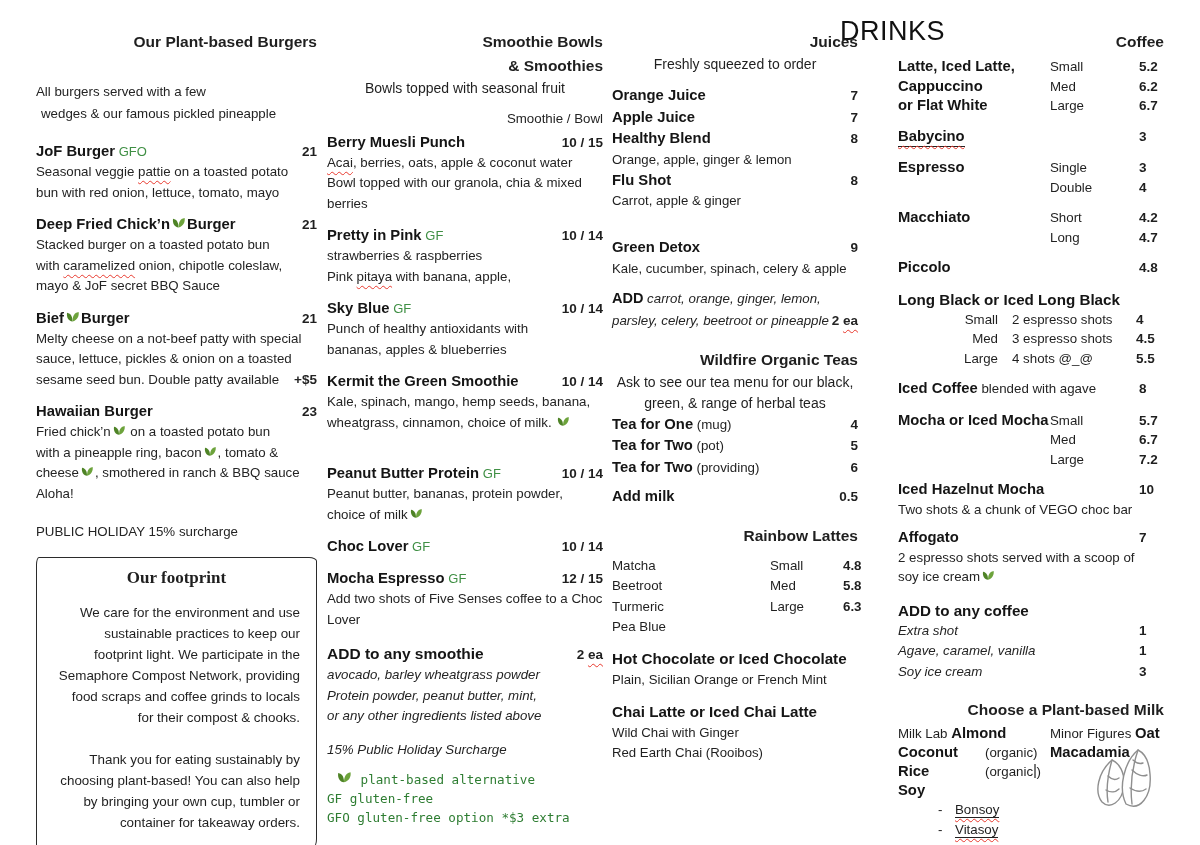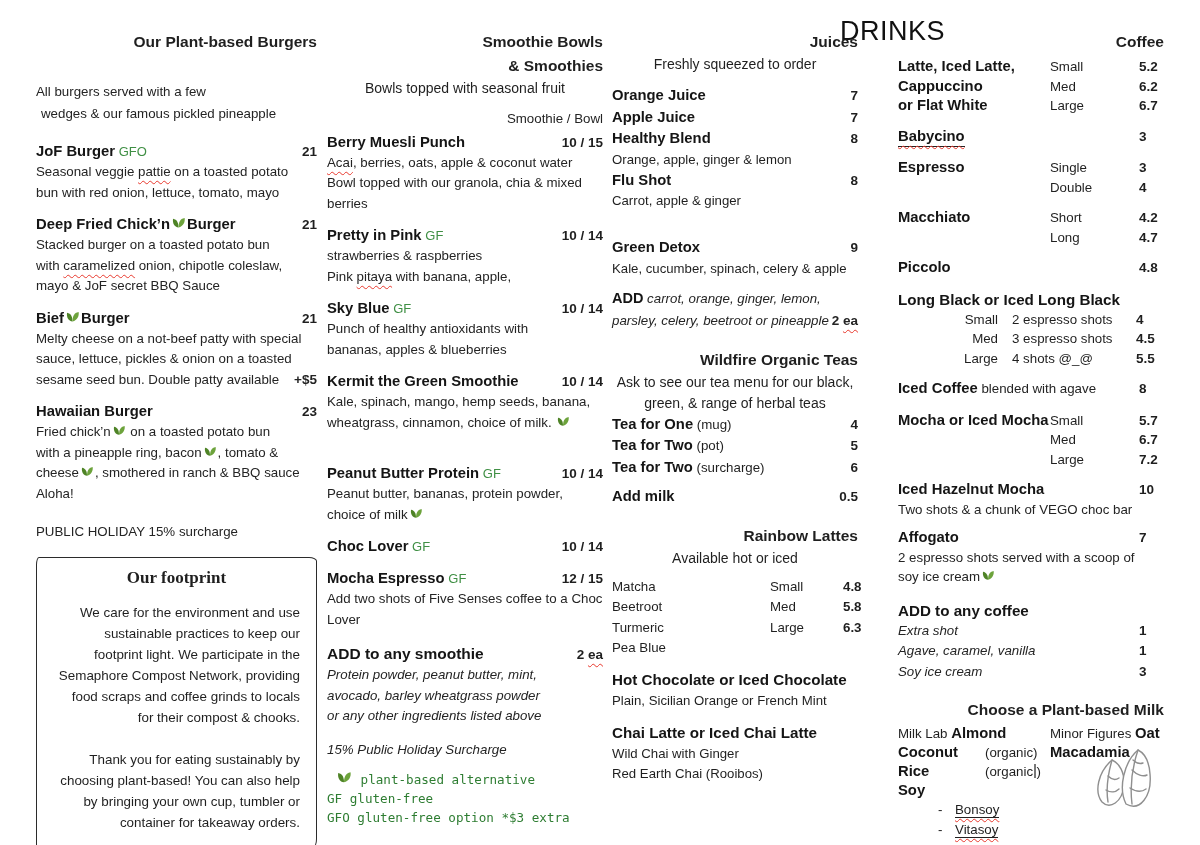--- a/index.html
+++ b/index.html
@@ -199,22 +199,22 @@
     <span><span class="nm">Mocha Espresso</span> <span class="tag">GF</span></span>
     <span class="pr">12 / 15</span>
   </div>
   <div class="d">Add two shots of Five Senses coffee to a Choc</div>
   <div class="d">Lover</div>
 
   <div class="ih" style="margin-top:13px">
     <span class="nm" style="font-size:15.5px">ADD to any smoothie</span>
     <span class="pr"><span>2 </span><span class="sq">ea</span></span>
   </div>
+  <div class="d it">avocado, barley wheatgrass powder</div>
   <div class="d it">Protein powder, peanut butter, mint,</div>
-  <div class="d it">avocado, barley wheatgrass powder</div>
   <div class="d it">or any other ingredients listed above</div>
 
   <div class="d it" style="margin-top:13px">15% Public Holiday Surcharge</div>
 
   <div class="legend">
     <div class="l1"><span class="leaf"><svg viewBox="0 0 22 16" width="16" height="12">
             <path d="M3 1 C9 2 11 7 11 14 C5 13 2 8 3 1 Z" fill="#4e8326"></path>
             <path d="M20 0 C13 1 11 7 11 14 C18 12 21 6 20 0 Z" fill="#6da33c"></path>
           </svg></span> <span>plant-based alternative</span></div>
     <div>GF gluten-free</div>
@@ -264,31 +264,30 @@
 
   <div class="row">
       <span><span class="nm">Tea for One</span> <span>(mug)</span></span>
       <span class="pr">4</span>
     </div>
   <div class="row">
       <span><span class="nm">Tea for Two</span> <span>(pot)</span></span>
       <span class="pr">5</span>
     </div>
   <div class="row">
-      <span><span class="nm">Tea for Two</span> <span>(surcharge)</span></span>
+      <span><span class="nm">Tea for Two</span> <span>(providing)</span></span>
       <span class="pr">6</span>
     </div>
 
   <div class="row" style="margin-top:8px">
       <span class="nm">Add milk</span>
       <span class="pr">0.5</span>
     </div>
 
   <div class="st" style="margin-top:16px">Rainbow Lattes</div>
-  <div class="ss">Available hot or iced</div>
 
   <div class="lrow" style="margin-top:8px">
       <span>Matcha</span>
       <span>Small</span>
       <span class="lp">4.8</span>
     </div>
   <div class="lrow">
       <span>Beetroot</span>
       <span>Med</span>
       <span class="lp">5.8</span>

